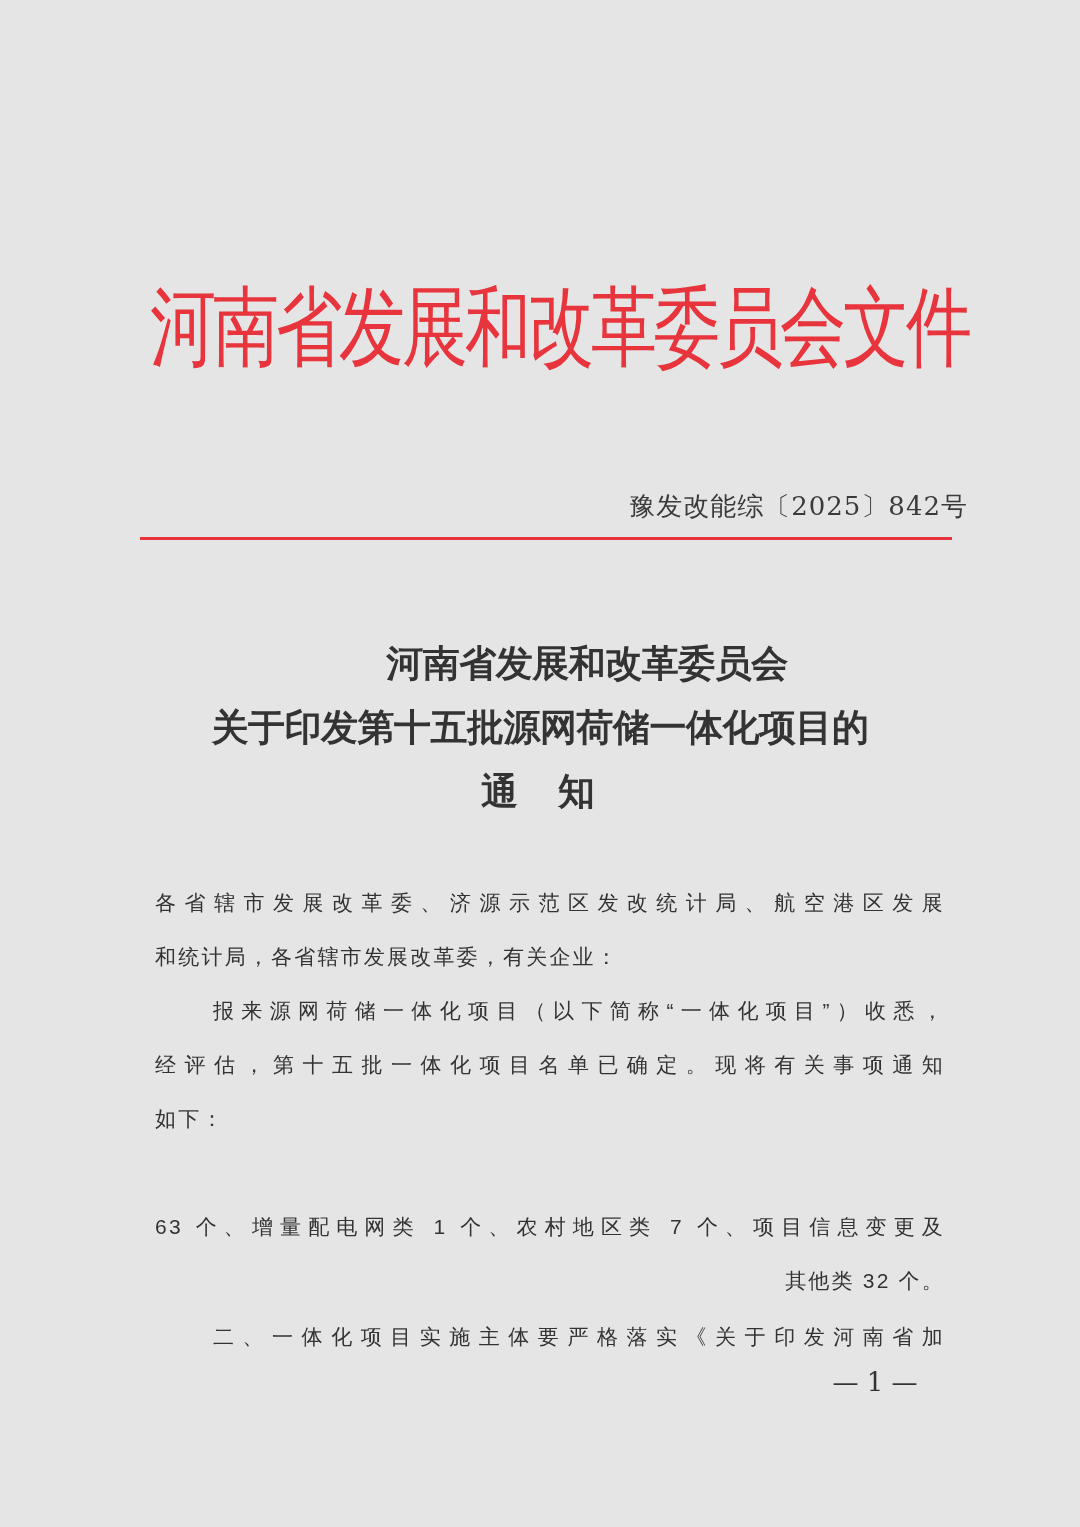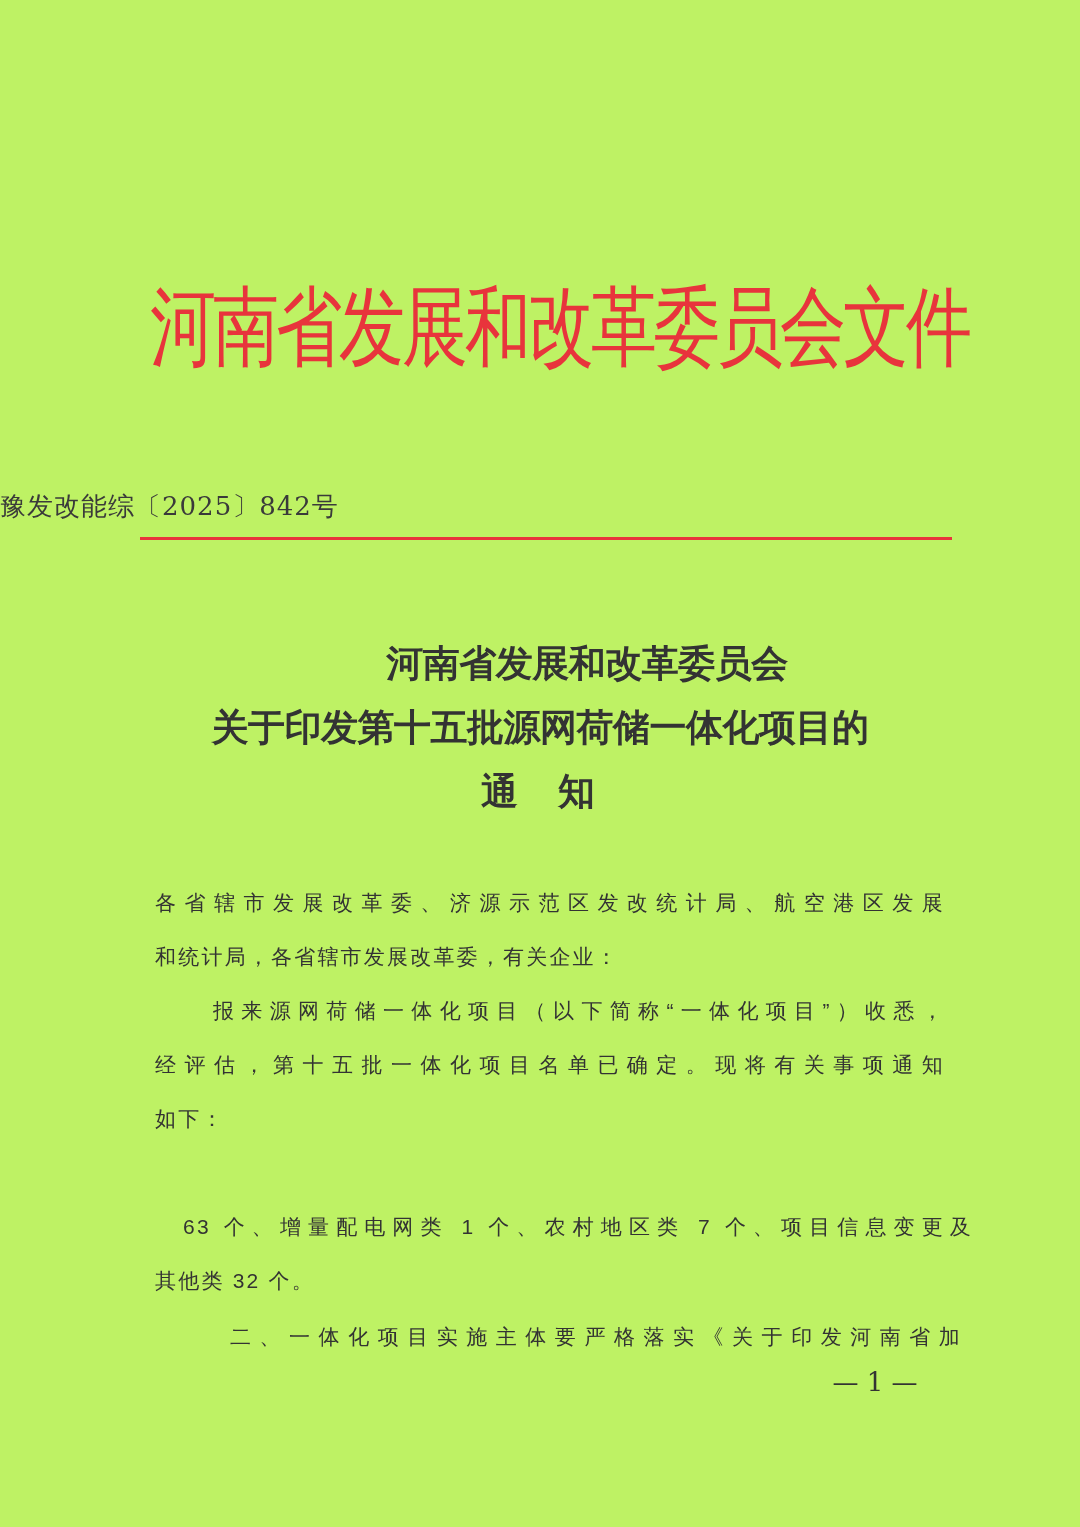--- a/index.html
+++ b/index.html
@@ -1,29 +1,29 @@
 <!DOCTYPE html>
 <html><head>
 <meta charset="utf-8">
 <style>
   html, body { margin:0; padding:0; background:#ffffff; }
   body { width:1080px; height:1527px; position:relative; overflow:hidden;
          font-family:"DejaVu Serif","Liberation Serif",serif; color:#2a2a2a; }
-  .page { position:absolute; left:0; top:0; width:1080px; height:1527px; background:#bef264; }
+  .page { position:absolute; left:0; top:0; width:1080px; height:1527px; background:#e5e5e5; }
   .red-title {
     position:absolute; left:150px; width:800px; top:268px; height:120px;
     text-align:center; color:#e8343c;
     font-family:"DejaVu Serif","Liberation Serif",serif;
     font-size:66px; line-height:120px; letter-spacing:-3px;
     transform:scaleY(1.32); transform-origin:center center;
     font-weight:normal; white-space:nowrap;
   }
   .docno {
     position:absolute; left:0; width:968px; top:486px; height:40px;
-    text-align:left; font-size:26px; line-height:40px; color:#3a3a3a;
+    text-align:right; font-size:26px; line-height:40px; color:#3a3a3a;
     letter-spacing:1px;
   }
   .red-rule {
     position:absolute; left:140px; width:812px; top:537px; height:3px;
     background:#e8343c;
   }
   .heading {
     position:absolute; left:0; width:1080px; text-align:center;
     font-size:37px; font-weight:bold; color:#333; letter-spacing:-0.5px;
     font-family:"DejaVu Serif","Liberation Serif",serif;
@@ -59,20 +59,20 @@
   <div class="heading h2">关于印发第十五批源网荷储一体化项目的</div>
   <div class="heading h3">通知</div>
 
   <div class="body-line just" style="top:883px;">各省辖市发展改革委、济源示范区发改统计局、航空港区发展</div>
   <div class="body-line" style="top:937px;">和统计局，各省辖市发展改革委，有关企业：</div>
 
   <div class="body-line indent just" style="top:991px;">报来源网荷储一体化项目（以下简称“一体化项目”）收悉，</div>
   <div class="body-line" style="top:1099px;">如下：</div>
   <div class="body-line just" style="top:1045px;">经评估，第十五批一体化项目名单已确定。现将有关事项通知</div>
 
-  <div class="body-line just" style="top:1207px;margin-left:28px;">63 个、增量配电网类 1 个、农村地区类 7 个、项目信息变更及</div>
-  <div class="body-line" style="top:1261px;">其他类 32 个。</div>
+  <div class="body-line just" style="top:1207px;">63 个、增量配电网类 1 个、农村地区类 7 个、项目信息变更及</div>
+  <div class="body-line" style="top:1261px;text-align:right;">其他类 32 个。</div>
 
-  <div class="body-line indent just" style="top:1317px;margin-left:17px;">二、一体化项目实施主体要严格落实《关于印发河南省加</div>
+  <div class="body-line indent just" style="top:1317px;">二、一体化项目实施主体要严格落实《关于印发河南省加</div>
 
   <div class="page-num">— 1 —</div>
 
 </div>
 
 </body></html>

